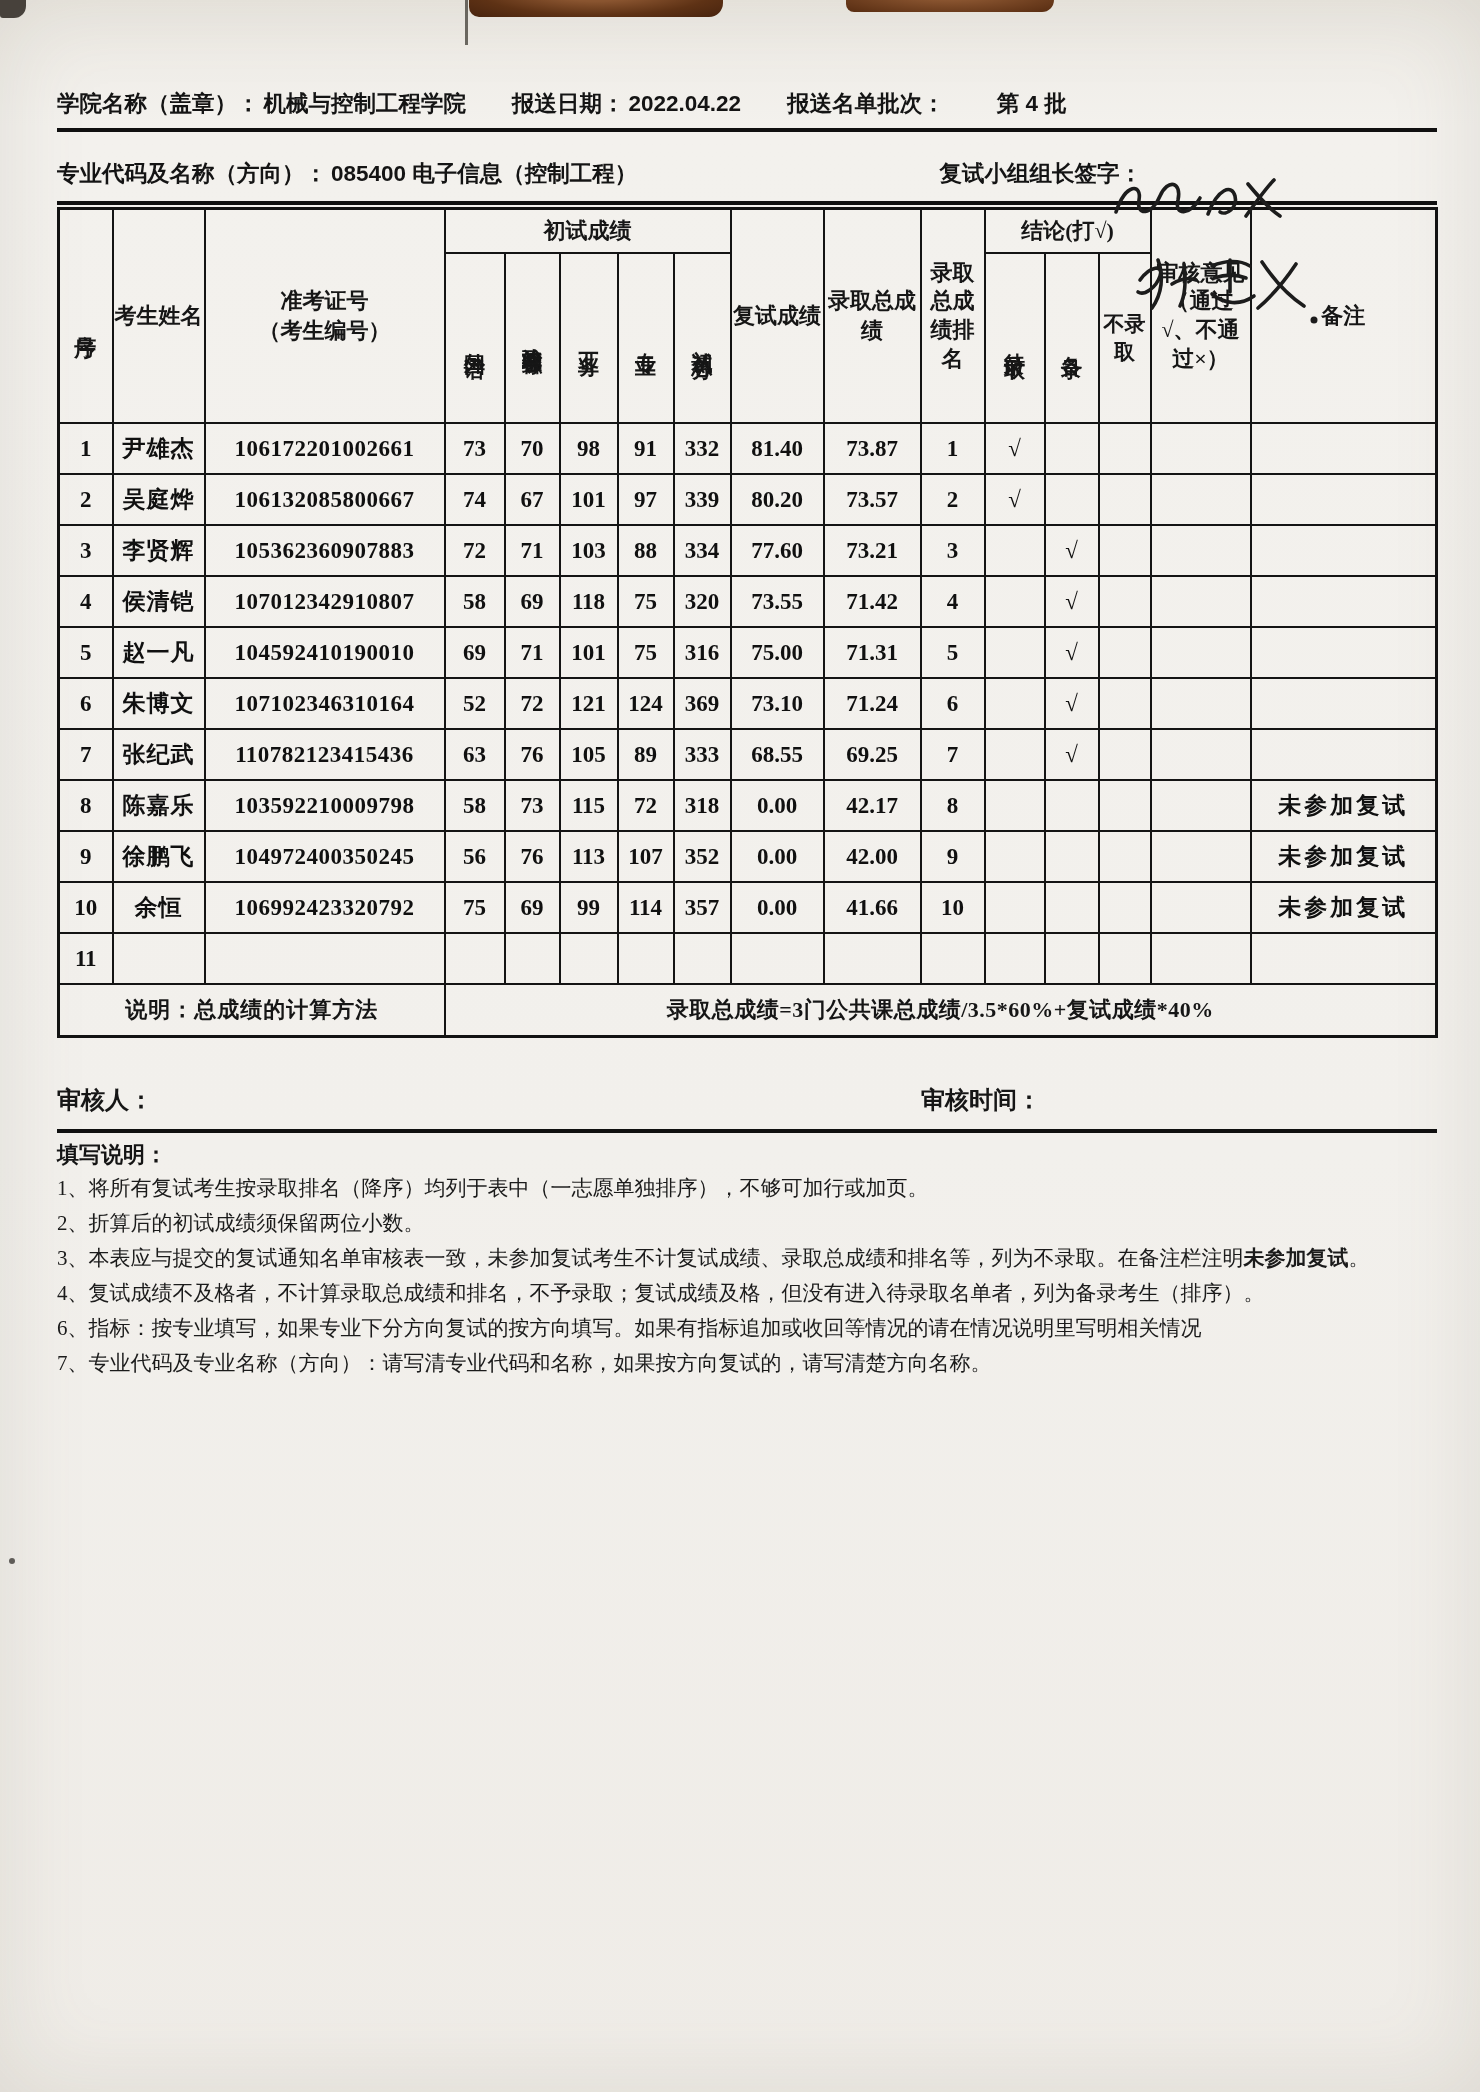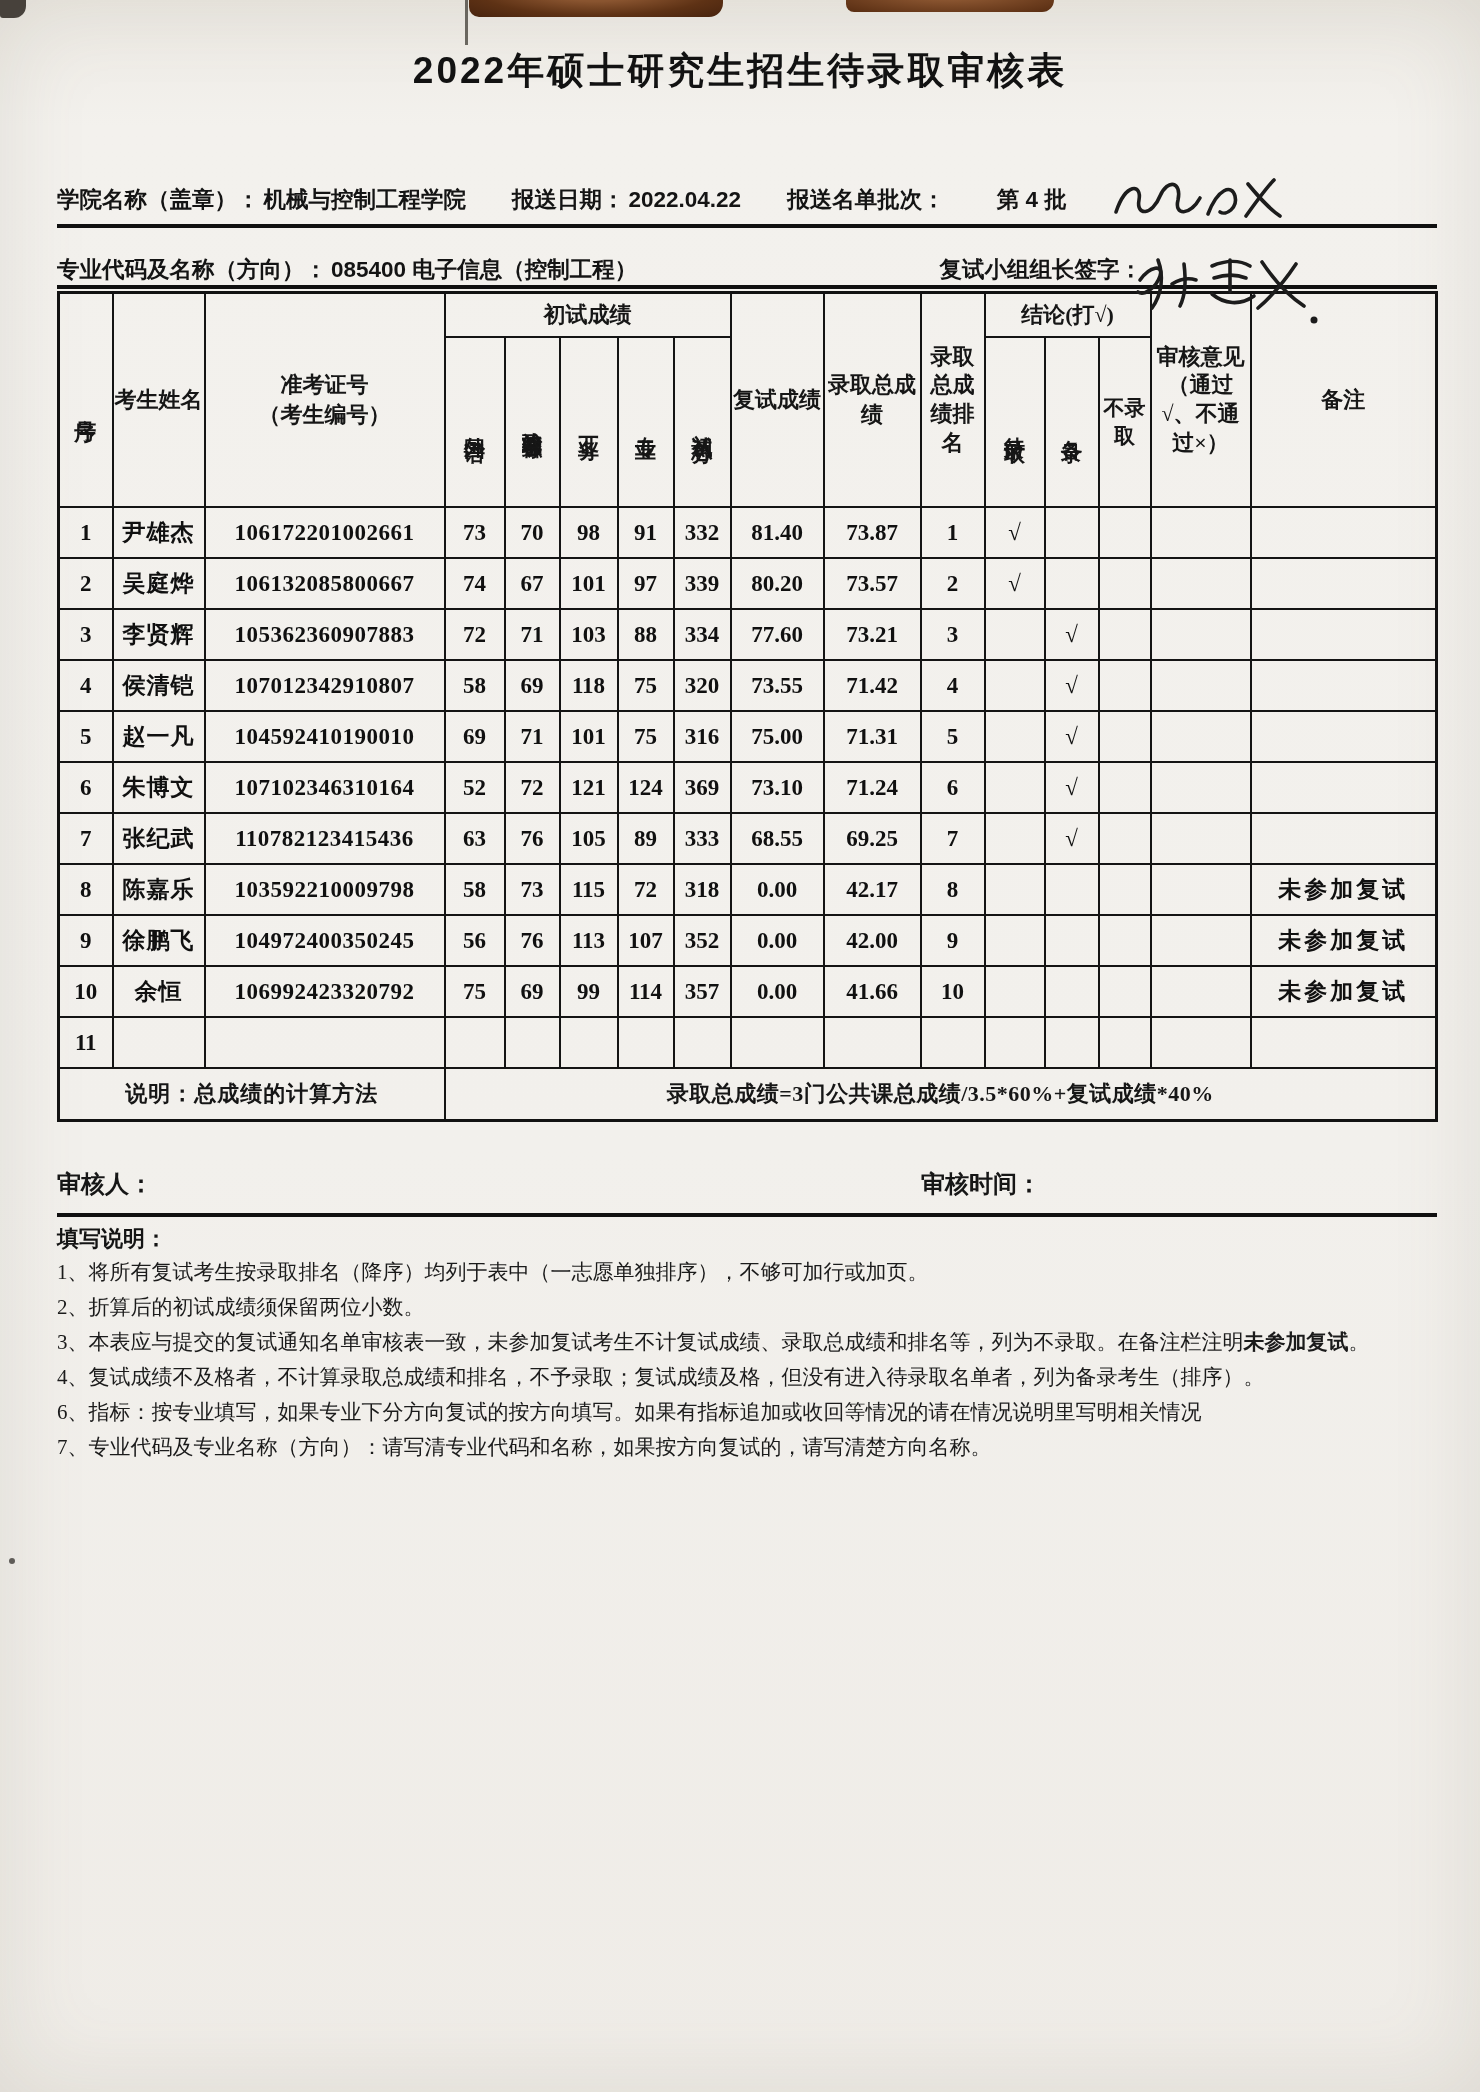--- a/index.html
+++ b/index.html
@@ -20,21 +20,21 @@
   .art-brown2{left:846px;top:0;width:208px;height:12px;border-radius:0 0 12px 8px;
     background:radial-gradient(ellipse at 50% -55%,#8a5530 25%,#572c11 100%);}
   .art-dot{left:9px;top:1558px;width:6px;height:6px;background:#3c3a36;border-radius:50%;opacity:.8;}
   
   .title{margin:0;padding-top:46px;text-align:center;font-family:"Liberation Sans",sans-serif;
     font-weight:700;font-size:37px;letter-spacing:3px;color:#121212;}
   
   .hline{display:flex;align-items:baseline;font-family:"Liberation Sans",sans-serif;
     font-weight:700;font-size:22.5px;color:#141414;white-space:nowrap;}
   .hline1{margin-top:88px;border-bottom:4px solid #101010;padding-bottom:9px;}
-  .hline2{margin-top:26px;border-bottom:4px solid #101010;padding-bottom:0;}
+  .hline2{margin-top:26px;border-bottom:4px solid #101010;padding-bottom:12px;}
   .hline3{margin-top:26px;padding-bottom:7px;}
   .gap1{margin-left:46px;}
   .gap2{margin-left:52px;}
   .hval{margin-left:4px;}
   .push{margin-left:auto;margin-right:295px;}
   
   .form-table{border-collapse:collapse;table-layout:fixed;width:1379px;margin-top:2px;
     border:3px solid #121212;}
   .form-table th,.form-table td{border:2px solid #141414;padding:0;text-align:center;
     vertical-align:middle;overflow:hidden;}
@@ -74,21 +74,20 @@
 <body>
 
 <div class="page">
 
   <div class="art art-black-corner"></div>
   <div class="art art-vline"></div>
   <div class="art art-brown1"></div>
   <div class="art art-brown2"></div>
   <div class="art art-dot"></div>
 
-  <h1 class="title">2022年硕士研究生招生待录取审核表</h1>
 
   <div class="content">
     <div class="hline hline1">
       <span>学院名称（盖章）：</span>
       <span class="hval">机械与控制工程学院</span>
       <span class="gap1">报送日期：</span>
       <span class="hval">2022.04.22</span>
       <span class="gap1">报送名单批次：</span>
       <span class="gap2">第 4 批</span>
     </div>

